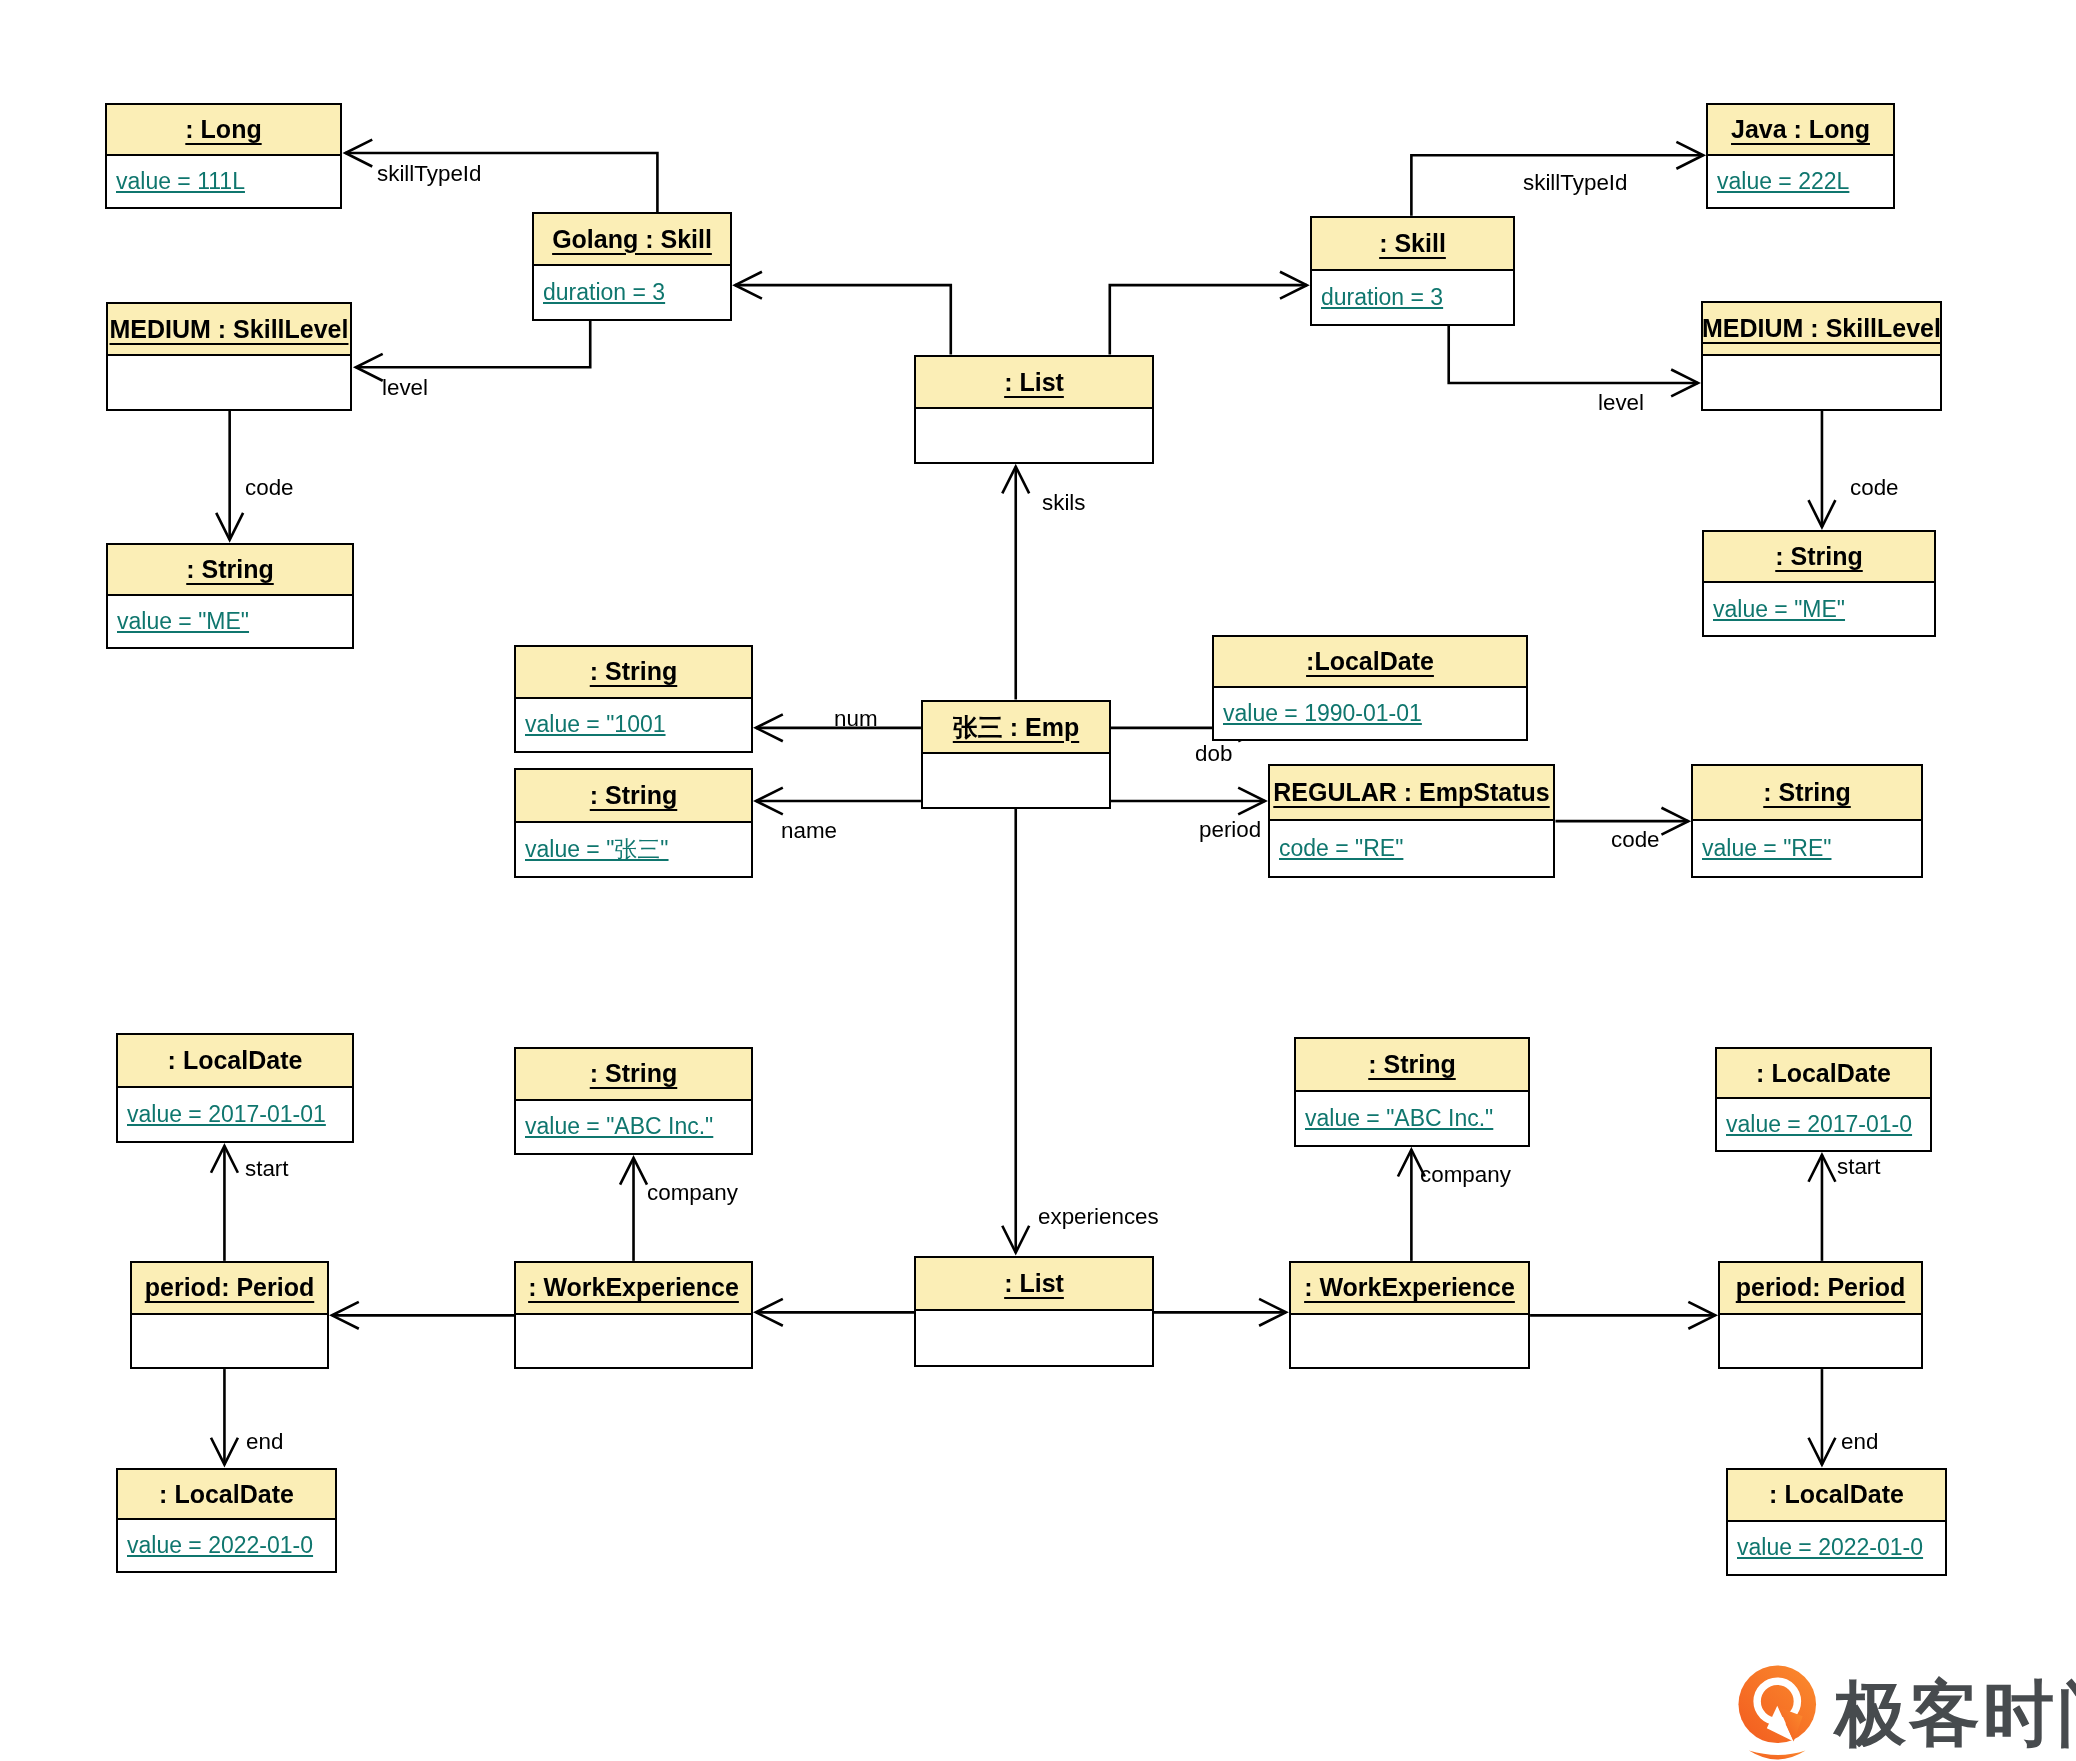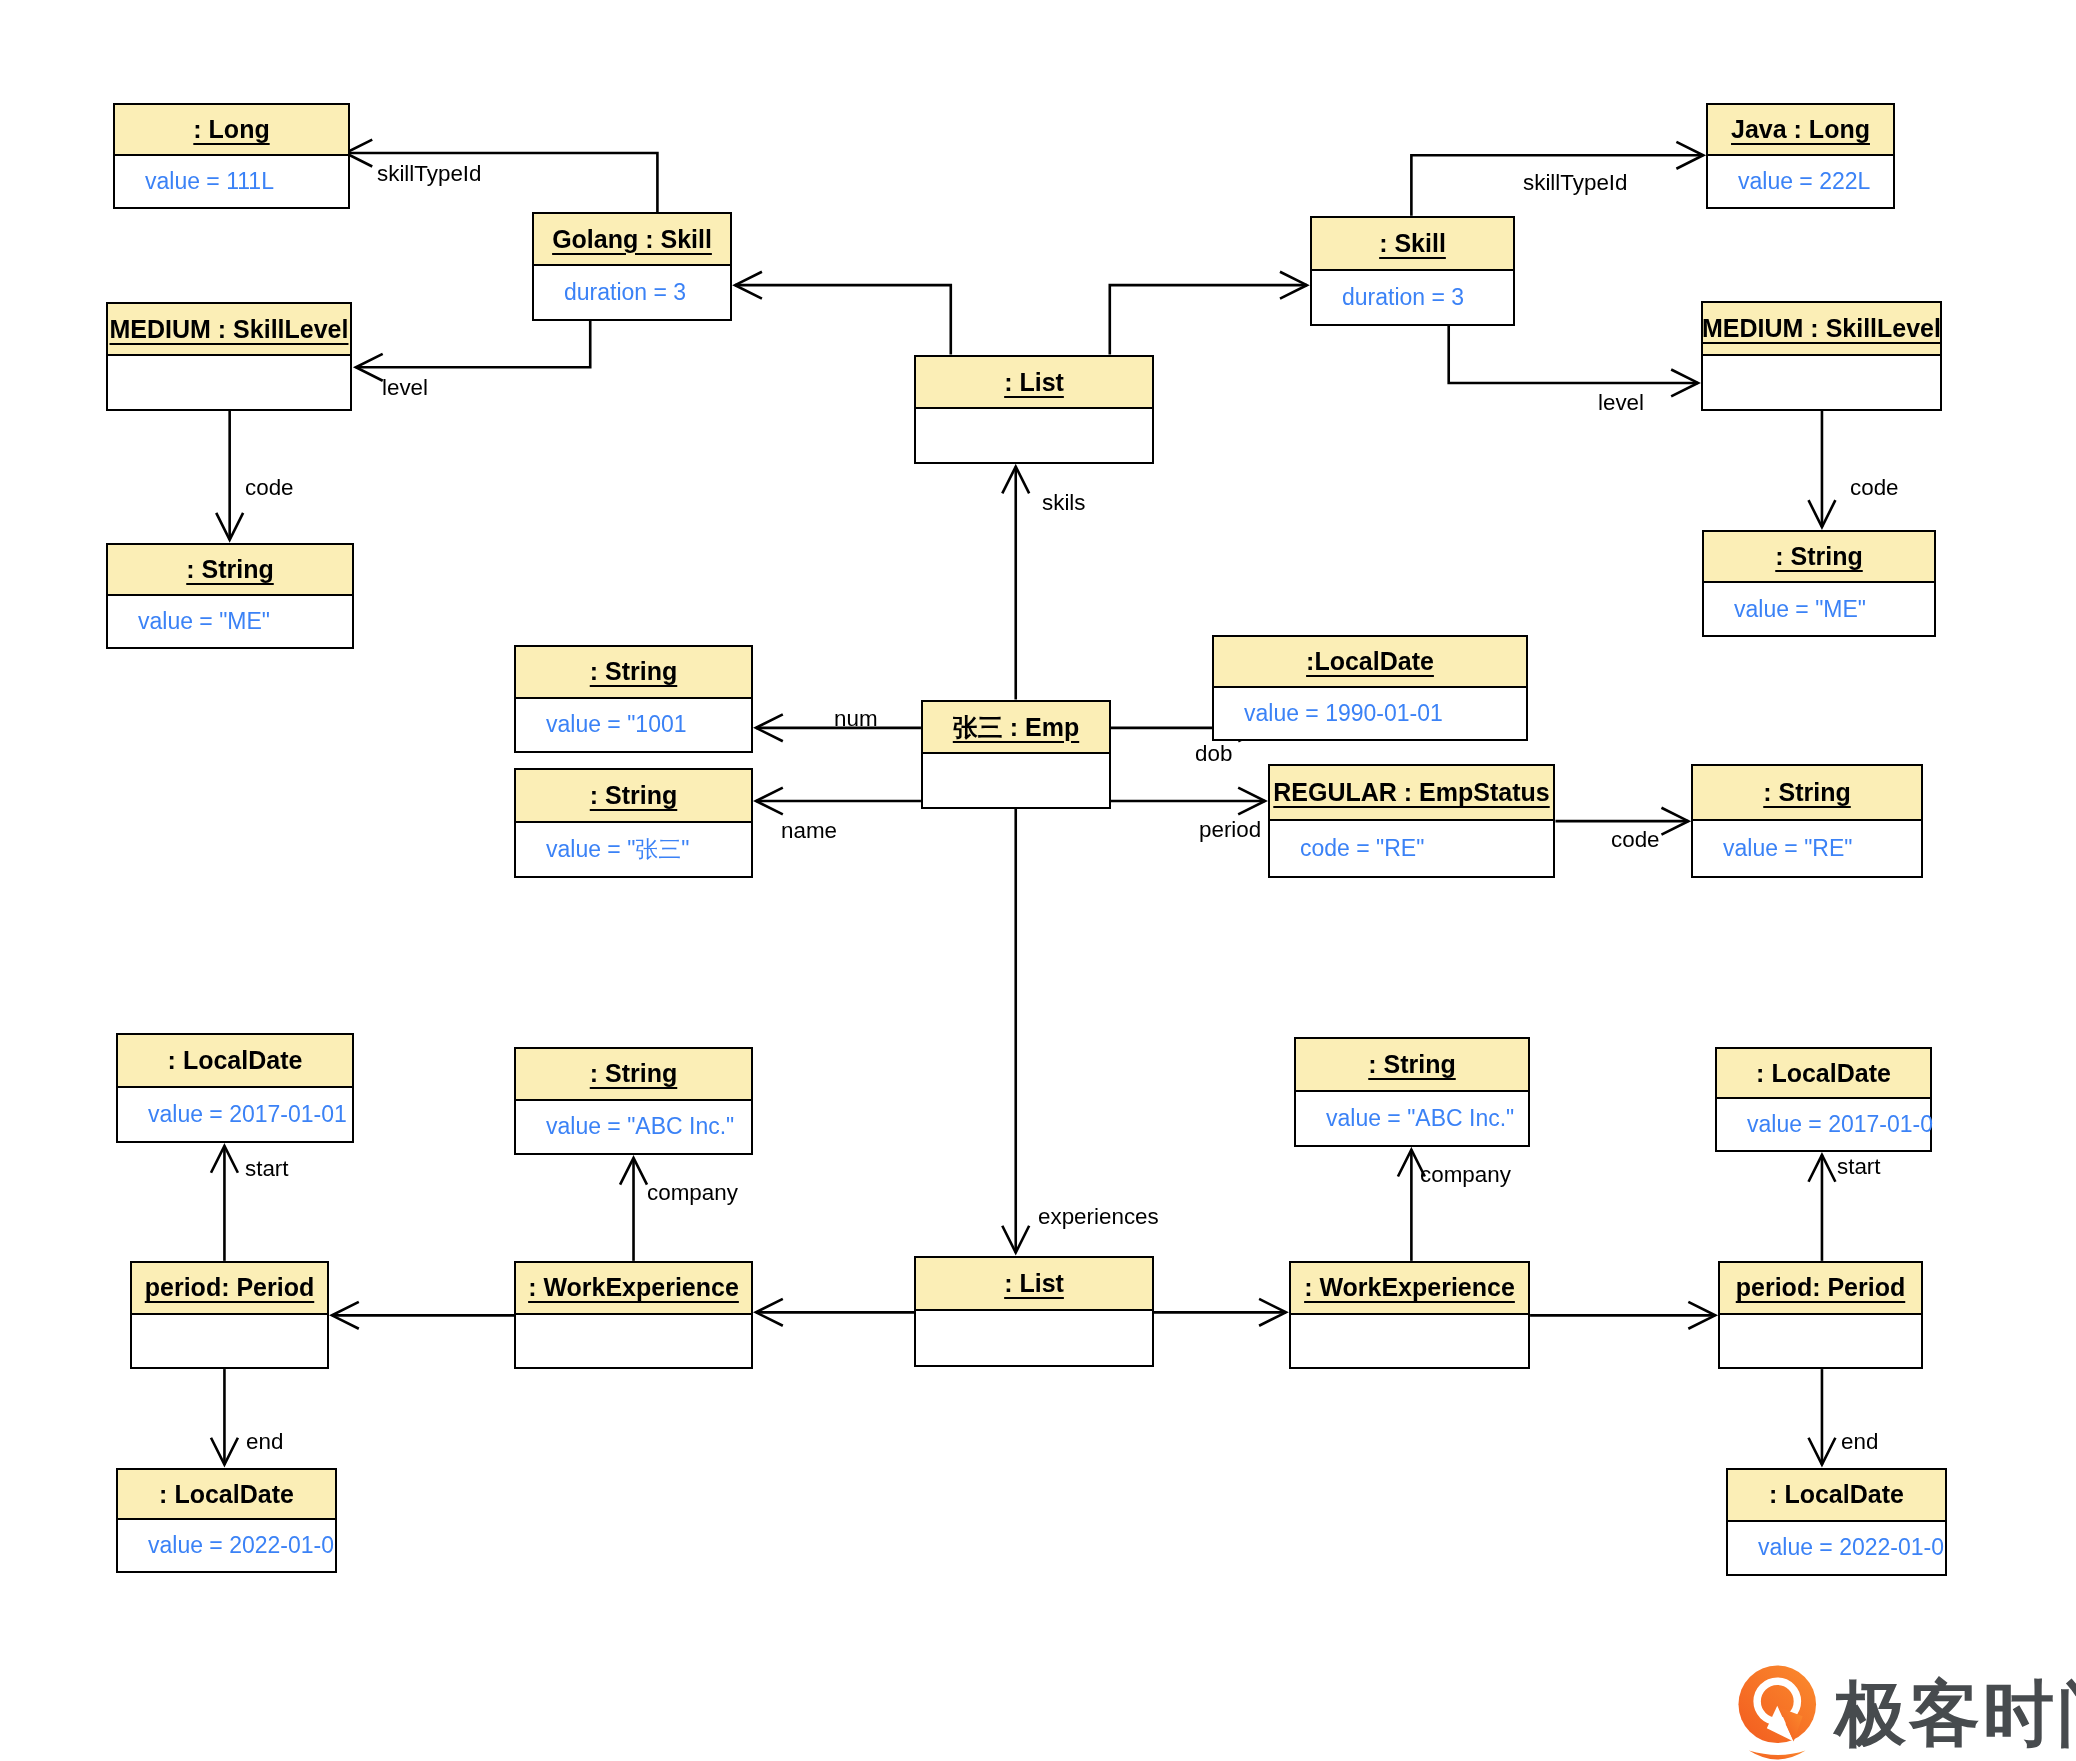--- a/index.html
+++ b/index.html
@@ -30,24 +30,25 @@
     font-weight: bold;
     font-size: 25px;
     color: #000;
     white-space: nowrap;
   }
   .obj .hd.u span { text-decoration: underline; text-decoration-thickness: 2.2px; text-underline-offset: 5.2px; }
   .obj .bd {
     flex: 1 1 auto;
     display: flex;
     align-items: center;
-    padding-left: 30px;
+    padding-left: 9px;
     font-size: 23px;
-    color: #3b82f6;
+    color: #0f766e;
     white-space: nowrap;
+    text-decoration: underline;
   }
   .elabel {
     position: absolute;
     font-size: 22.4px;
     color: #000;
     white-space: nowrap;
   }
   #logo { position: absolute; left: 1734px; top: 1664px; display: flex; align-items: flex-start; }
   #logo-text {
     position: absolute;
@@ -93,21 +94,21 @@
       <polyline points="688,1762 444,1762" marker-end="url(#varr)"></polyline>
       <polyline points="300,1689 300,1535" marker-end="url(#varr)"></polyline>
       <polyline points="300,1834 300,1962" marker-end="url(#varr)"></polyline>
       <polyline points="1890,1689 1890,1540" marker-end="url(#varr)"></polyline>
       <polyline points="2049,1762 2297,1762" marker-end="url(#varr)"></polyline>
       <polyline points="2440,1689 2440,1547" marker-end="url(#varr)"></polyline>
       <polyline points="2440,1834 2440,1962" marker-end="url(#varr)"></polyline>
     </g>
   </svg>
 
-  <div class="obj" style="left:105px;top:103px;width:237px;height:106px;margin-left:8px;">
+  <div class="obj" style="left:105px;top:103px;width:237px;height:106px;">
     <div class="hd u">
         <span>: Long</span>
       </div>
     <div class="bd">value = 111L</div>
   </div>
 
   <div class="obj" style="left:532px;top:212px;width:200px;height:109px;text-align:right;">
     <div class="hd u">
         <span>Golang : Skill</span>
       </div>

